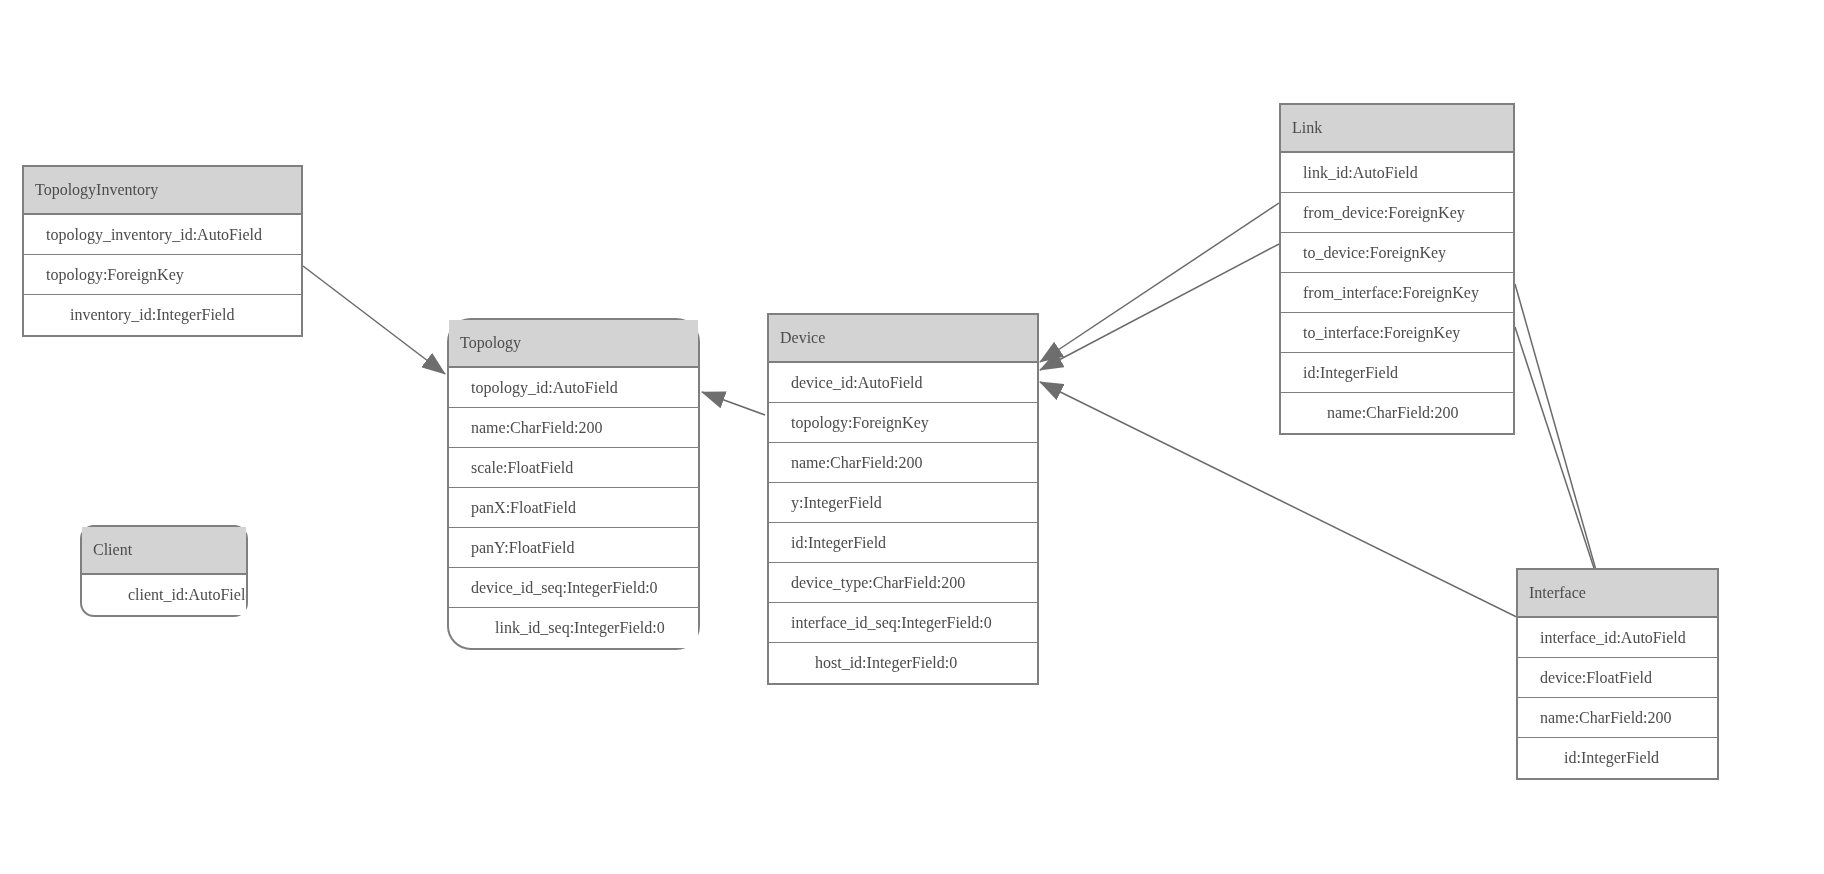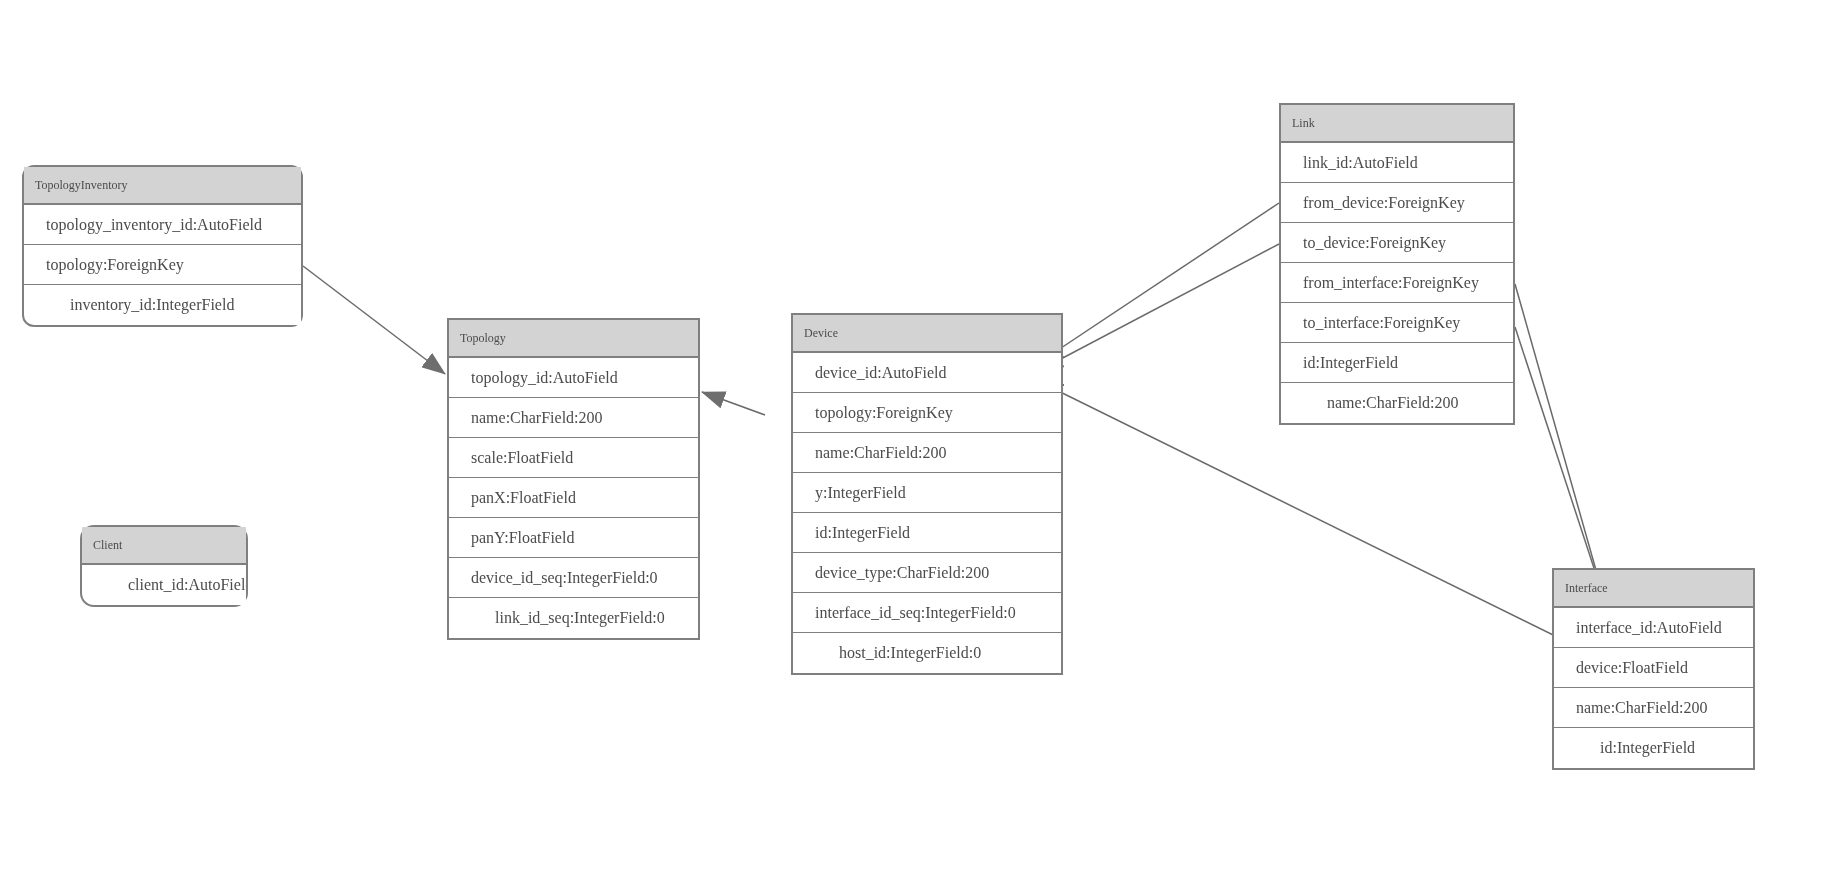--- a/index.html
+++ b/index.html
@@ -27,28 +27,28 @@
     stroke: var(--line-color, #6a6a6a);
     stroke-width: 1.5;
   }
   .entity {
     position: absolute;
     background: #ffffff;
     border: 2px solid var(--border-color, #7f7f7f);
     box-sizing: border-box;
   }
   .entity-header {
-    height: 38px;
+    height: 48px;
     box-sizing: border-box;
     display: flex;
     align-items: center;
     padding: 16px 11px;
     background: var(--header-fill, #d3d3d3);
     border-bottom: 2px solid var(--border-color, #7f7f7f);
-    font-size: 12px;
+    font-size: 16px;
     color: var(--text-color, #4c4c4c);
     white-space: nowrap;
     overflow: hidden;
   }
   .entity-row {
     height: 40px;
     box-sizing: border-box;
     display: flex;
     align-items: center;
     padding: 0 22px;
@@ -78,62 +78,62 @@
         <line x1="303" y1="266" x2="445" y2="374" marker-end="url(#arrowhead)"></line>
         <line x1="765" y1="415" x2="702" y2="392" marker-end="url(#arrowhead)"></line>
         <line x1="1279" y1="203" x2="1040" y2="362" marker-end="url(#arrowhead)"></line>
         <line x1="1279" y1="244" x2="1040" y2="370" marker-end="url(#arrowhead)"></line>
         <line x1="1610" y1="663" x2="1040" y2="382" marker-end="url(#arrowhead)"></line>
         <line x1="1515" y1="284" x2="1607" y2="609" marker-end="url(#arrowhead)"></line>
         <line x1="1515" y1="327" x2="1610" y2="617" marker-end="url(#arrowhead)"></line>
       </g>
   </svg>
   <div>
-      <div class="entity" style="left: 22px; top: 165px; width: 281px; border-radius: 12px;">
+      <div class="entity" style="left: 22px; top: 165px; width: 281px;">
         <div class="entity-header">TopologyInventory</div>
         <div class="entity-row">topology_inventory_id:AutoField</div>
         <div class="entity-row">topology:ForeignKey</div>
         <div class="entity-row">inventory_id:IntegerField</div>
       </div>
-      <div class="entity" style="left: 447px; top: 318px; width: 253px;">
+      <div class="entity" style="left: 447px; top: 318px; width: 253px; border-radius: 24px;">
         <div class="entity-header">Topology</div>
         <div class="entity-row">topology_id:AutoField</div>
         <div class="entity-row">name:CharField:200</div>
         <div class="entity-row">scale:FloatField</div>
         <div class="entity-row">panX:FloatField</div>
         <div class="entity-row">panY:FloatField</div>
         <div class="entity-row">device_id_seq:IntegerField:0</div>
         <div class="entity-row">link_id_seq:IntegerField:0</div>
       </div>
       <div class="entity" style="left: 80px; top: 525px; width: 168px; border-radius: 14px;">
         <div class="entity-header">Client</div>
         <div class="entity-row">client_id:AutoField</div>
       </div>
-      <div class="entity" style="left: 791px; top: 313px; width: 272px;">
+      <div class="entity" style="left: 767px; top: 313px; width: 272px;">
         <div class="entity-header">Device</div>
         <div class="entity-row">device_id:AutoField</div>
         <div class="entity-row">topology:ForeignKey</div>
         <div class="entity-row">name:CharField:200</div>
         <div class="entity-row">y:IntegerField</div>
         <div class="entity-row">id:IntegerField</div>
         <div class="entity-row">device_type:CharField:200</div>
         <div class="entity-row">interface_id_seq:IntegerField:0</div>
         <div class="entity-row">host_id:IntegerField:0</div>
       </div>
       <div class="entity" style="left: 1279px; top: 103px; width: 236px;">
         <div class="entity-header">Link</div>
         <div class="entity-row">link_id:AutoField</div>
         <div class="entity-row">from_device:ForeignKey</div>
         <div class="entity-row">to_device:ForeignKey</div>
         <div class="entity-row">from_interface:ForeignKey</div>
         <div class="entity-row">to_interface:ForeignKey</div>
         <div class="entity-row">id:IntegerField</div>
         <div class="entity-row">name:CharField:200</div>
       </div>
-      <div class="entity" style="left: 1552px; top: 568px; width: 203px;">
+      <div class="entity" style="left: 1516px; top: 568px; width: 203px;">
         <div class="entity-header">Interface</div>
         <div class="entity-row">interface_id:AutoField</div>
         <div class="entity-row">device:FloatField</div>
         <div class="entity-row">name:CharField:200</div>
         <div class="entity-row">id:IntegerField</div>
       </div>
     </div>
 </div>
 
 </body></html>

